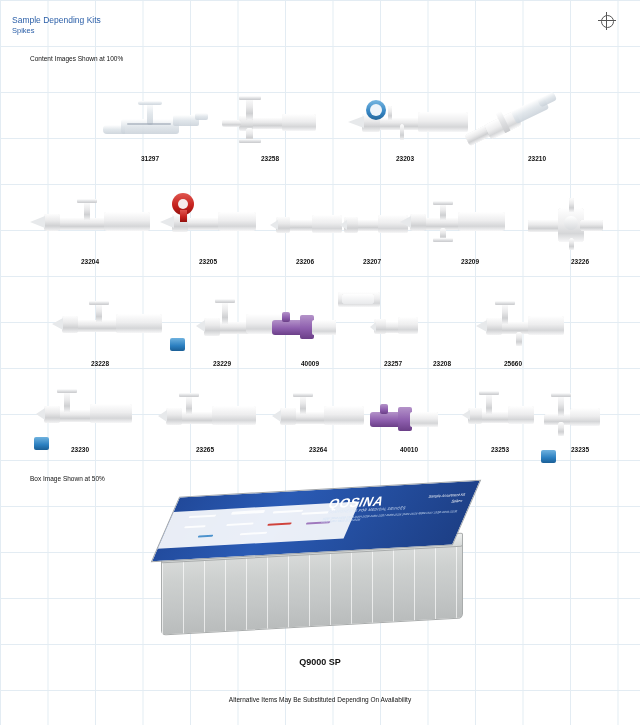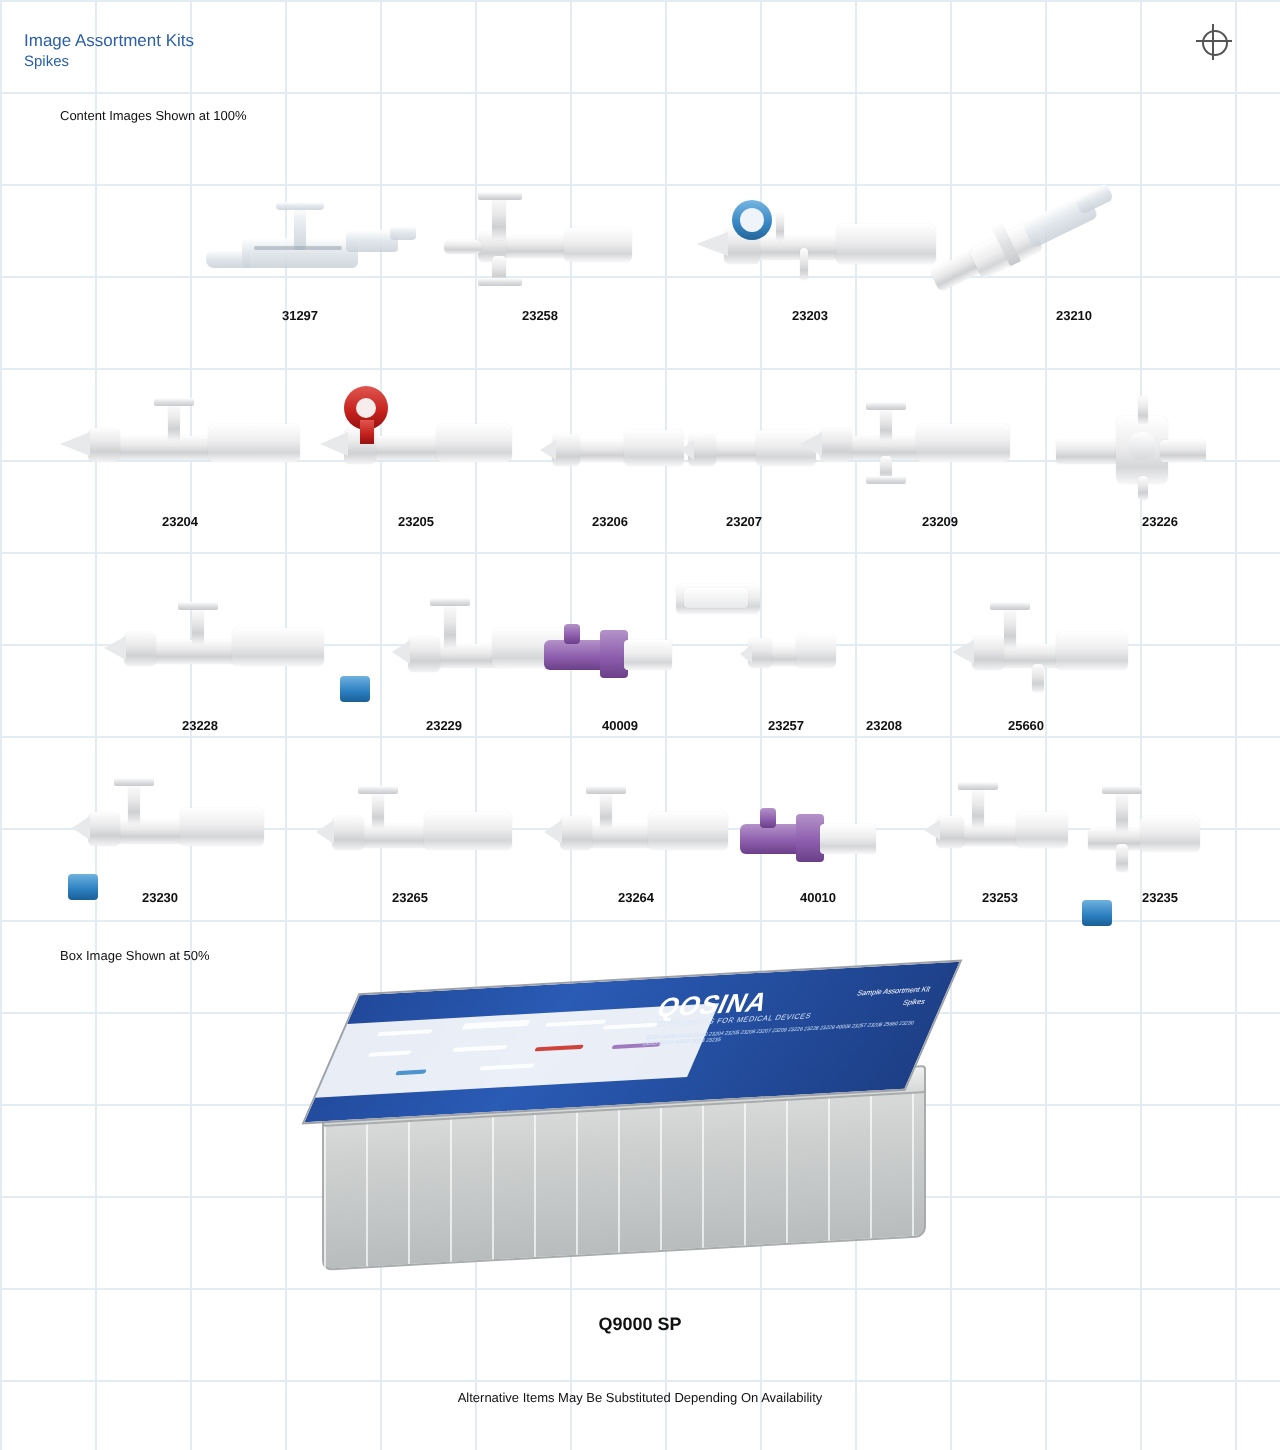--- a/index.html
+++ b/index.html
@@ -218,21 +218,21 @@
   .lid-mini.r { background: #d0433c; }
   .lid-mini.p { background: #9f78bd; }
   .lid-mini.b { background: #4d93cd; }
 </style>
 </head>
 <body>
 
 <div id="page"></div>
 
 <div id="header">
-  <div class="t1">Image Assortment Kits</div>
+  <div class="t1">Sample Depending Kits</div>
   <div class="t2">Spikes</div>
 </div>
 
 <div id="regmark">
   <div id="regcircle"></div>
 </div>
 
 <div class="caption" style="left:30px; top:55px;">Content Images Shown at 100%</div>
 <div class="caption" style="left:30px; top:475px;">Box Image Shown at 50%</div>
 

